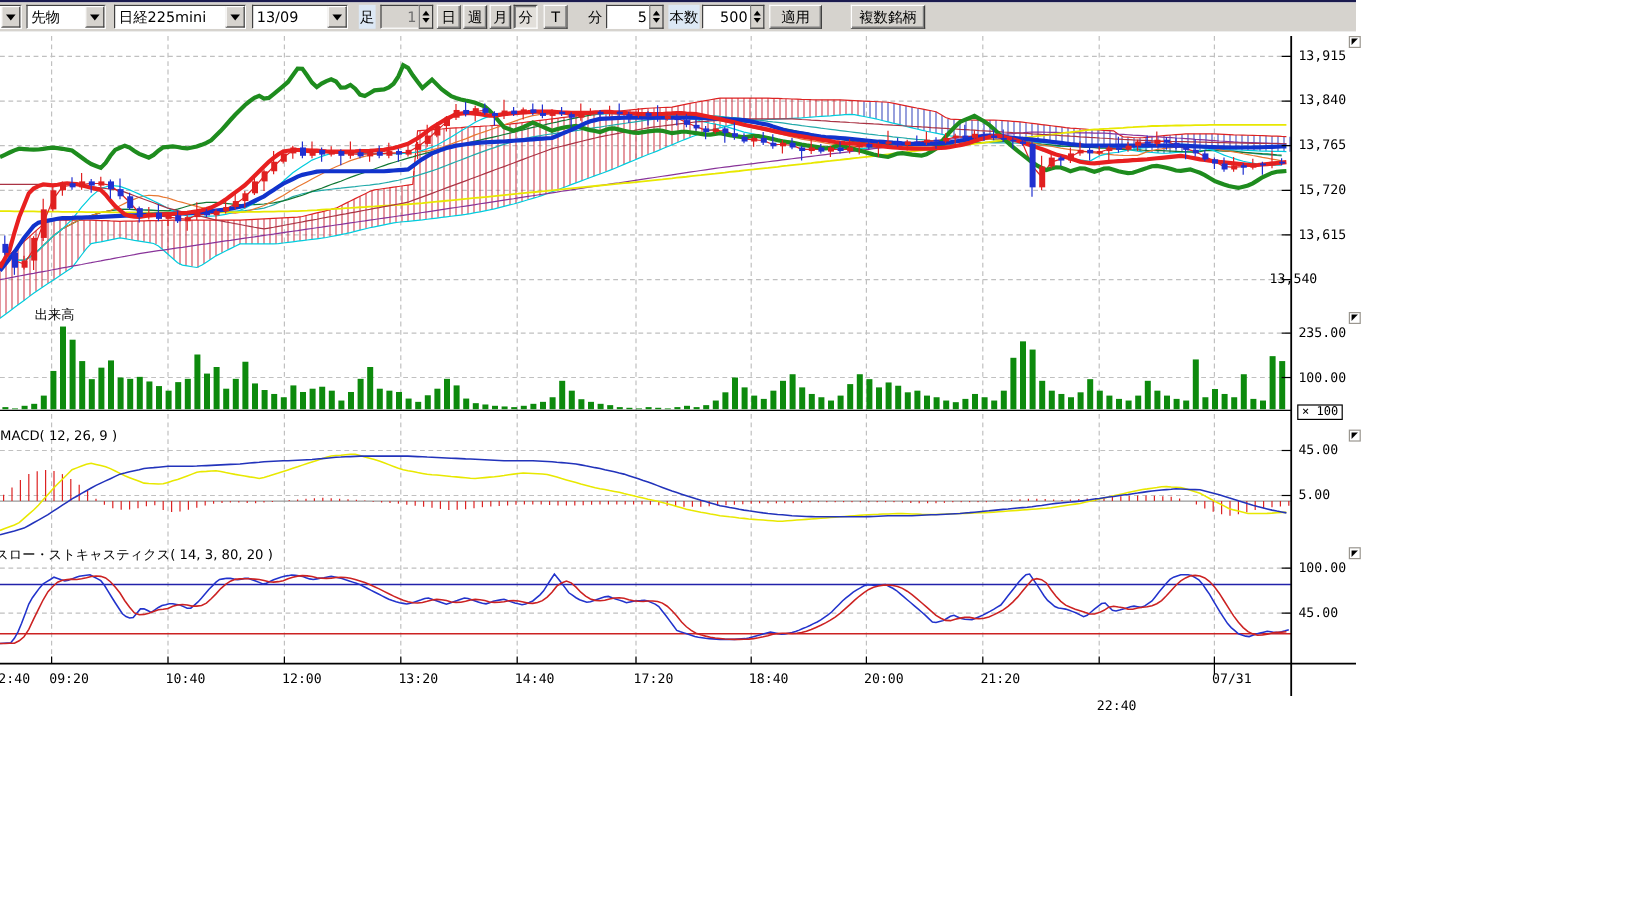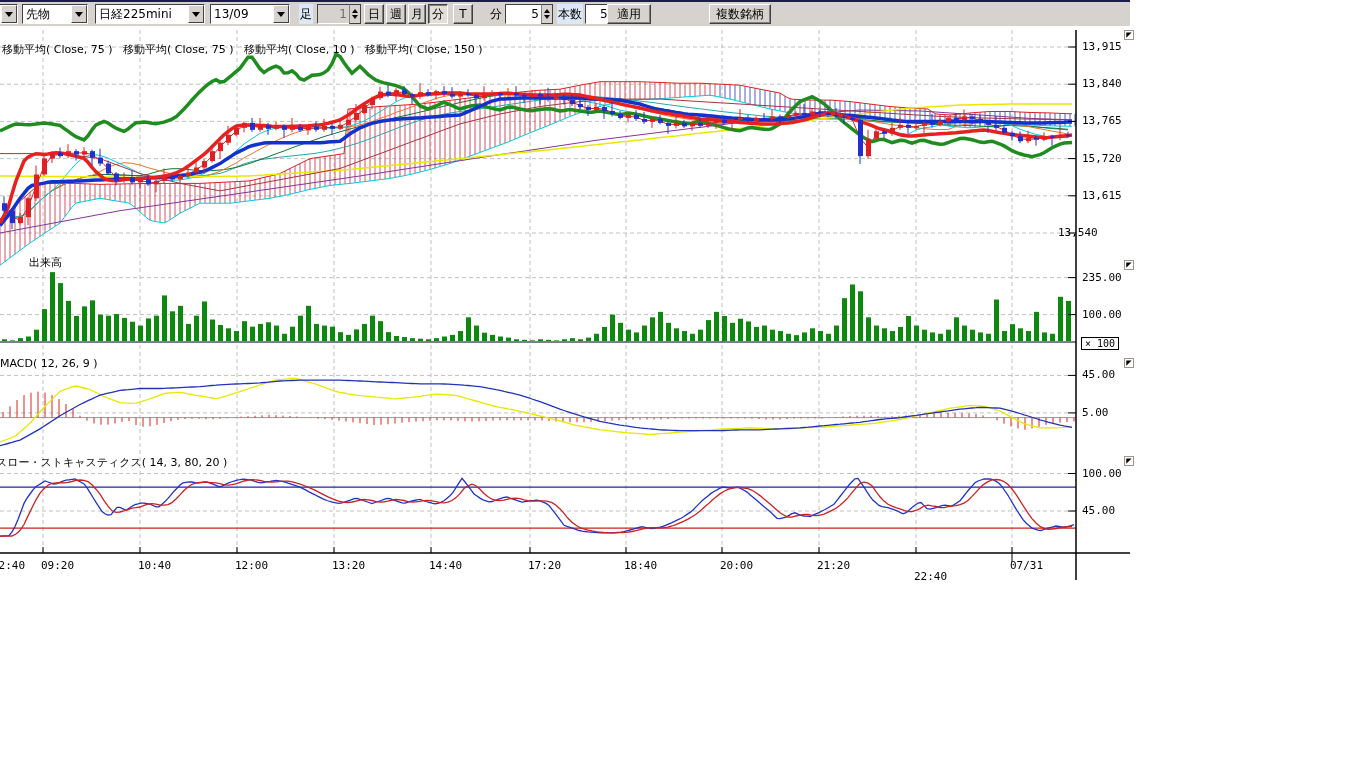--- a/index.html
+++ b/index.html
@@ -85,21 +85,21 @@
         </div>
     </div>
     <div class="tb lbl" style="left:557px;">本数</div>
     <div class="tb spin" style="left:585px;">
       <div class="field" style="width:40px;">500</div>
       <div class="ud">
           <div class="tri-u"></div>
           <div class="tri-d"></div>
         </div>
     </div>
-    <div class="tb btn" style="left:607px;width:44px;">適用</div>
+    <div class="tb btn" style="left:641px;width:44px;">適用</div>
     <div class="tb btn" style="left:709px;width:62px;">複数銘柄</div>
   </div>
 
   <div id="chartwrap">
     <svg id="chartsvg" width="1160" height="580">
         <line x1="0" y1="21" x2="1076" y2="21" stroke="#c0c0c0" stroke-width="1" stroke-dasharray="4 3"></line>
         <line x1="0" y1="58.2" x2="1076" y2="58.2" stroke="#c0c0c0" stroke-width="1" stroke-dasharray="4 3"></line>
         <line x1="0" y1="95.4" x2="1076" y2="95.4" stroke="#c0c0c0" stroke-width="1" stroke-dasharray="4 3"></line>
         <line x1="0" y1="132.6" x2="1076" y2="132.6" stroke="#c0c0c0" stroke-width="1" stroke-dasharray="4 3"></line>
         <line x1="0" y1="169.8" x2="1076" y2="169.8" stroke="#c0c0c0" stroke-width="1" stroke-dasharray="4 3"></line>
@@ -935,21 +935,20 @@
         <line x1="431" y1="521" x2="431" y2="527" stroke="#000000" stroke-width="1"></line>
         <line x1="530" y1="521" x2="530" y2="527" stroke="#000000" stroke-width="1"></line>
         <line x1="626" y1="521" x2="626" y2="527" stroke="#000000" stroke-width="1"></line>
         <line x1="722" y1="521" x2="722" y2="527" stroke="#000000" stroke-width="1"></line>
         <line x1="819" y1="521" x2="819" y2="527" stroke="#000000" stroke-width="1"></line>
         <line x1="916" y1="521" x2="916" y2="527" stroke="#000000" stroke-width="1"></line>
         <line x1="1012" y1="521" x2="1012" y2="527" stroke="#000000" stroke-width="1"></line>
         <line x1="1012" y1="527" x2="1012" y2="536" stroke="#000000" stroke-width="1"></line>
       </svg>
 
-    <div class="chtext" style="left:2px;top:16px;">移動平均( Close, 75 )   移動平均( Close, 75 )   移動平均( Close, 10 )   移動平均( Close, 150 )</div>
 
     <div class="chtext" style="left:2px;top:229px;padding-left:27px;">出来高</div>
     <div class="scalebox" style="left:1081px;top:311px;">× 100</div>
     <div class="chtext" style="left:0px;top:331px;">MACD( 12, 26, 9 )</div>
     <div class="chtext" style="left:-4px;top:429px;">スロー・ストキャスティクス( 14, 3, 80, 20 )</div>
 
     <div class="panelbtn" style="left:1124px;top:4px;">◤</div>
     <div class="panelbtn" style="left:1124px;top:234px;">◤</div>
     <div class="panelbtn" style="left:1124px;top:332px;">◤</div>
     <div class="panelbtn" style="left:1124px;top:430px;">◤</div>
@@ -970,17 +969,17 @@
         <div class="axlbl" style="left: -8px; top: 533px;">02:40</div>
         <div class="axlbl" style="left: 41px; top: 533px;">09:20</div>
         <div class="axlbl" style="left: 138px; top: 533px;">10:40</div>
         <div class="axlbl" style="left: 235px; top: 533px;">12:00</div>
         <div class="axlbl" style="left: 332px; top: 533px;">13:20</div>
         <div class="axlbl" style="left: 429px; top: 533px;">14:40</div>
         <div class="axlbl" style="left: 528px; top: 533px;">17:20</div>
         <div class="axlbl" style="left: 624px; top: 533px;">18:40</div>
         <div class="axlbl" style="left: 720px; top: 533px;">20:00</div>
         <div class="axlbl" style="left: 817px; top: 533px;">21:20</div>
-        <div class="axlbl" style="left: 914px; top: 544px;">22:40</div>
+        <div class="axlbl" style="left: 914px; top: 556px;">22:40</div>
         <div class="axlbl" style="left: 1010px; top: 533px;">07/31</div>
       </div>
   </div>
 </div>
 
 </body></html>

